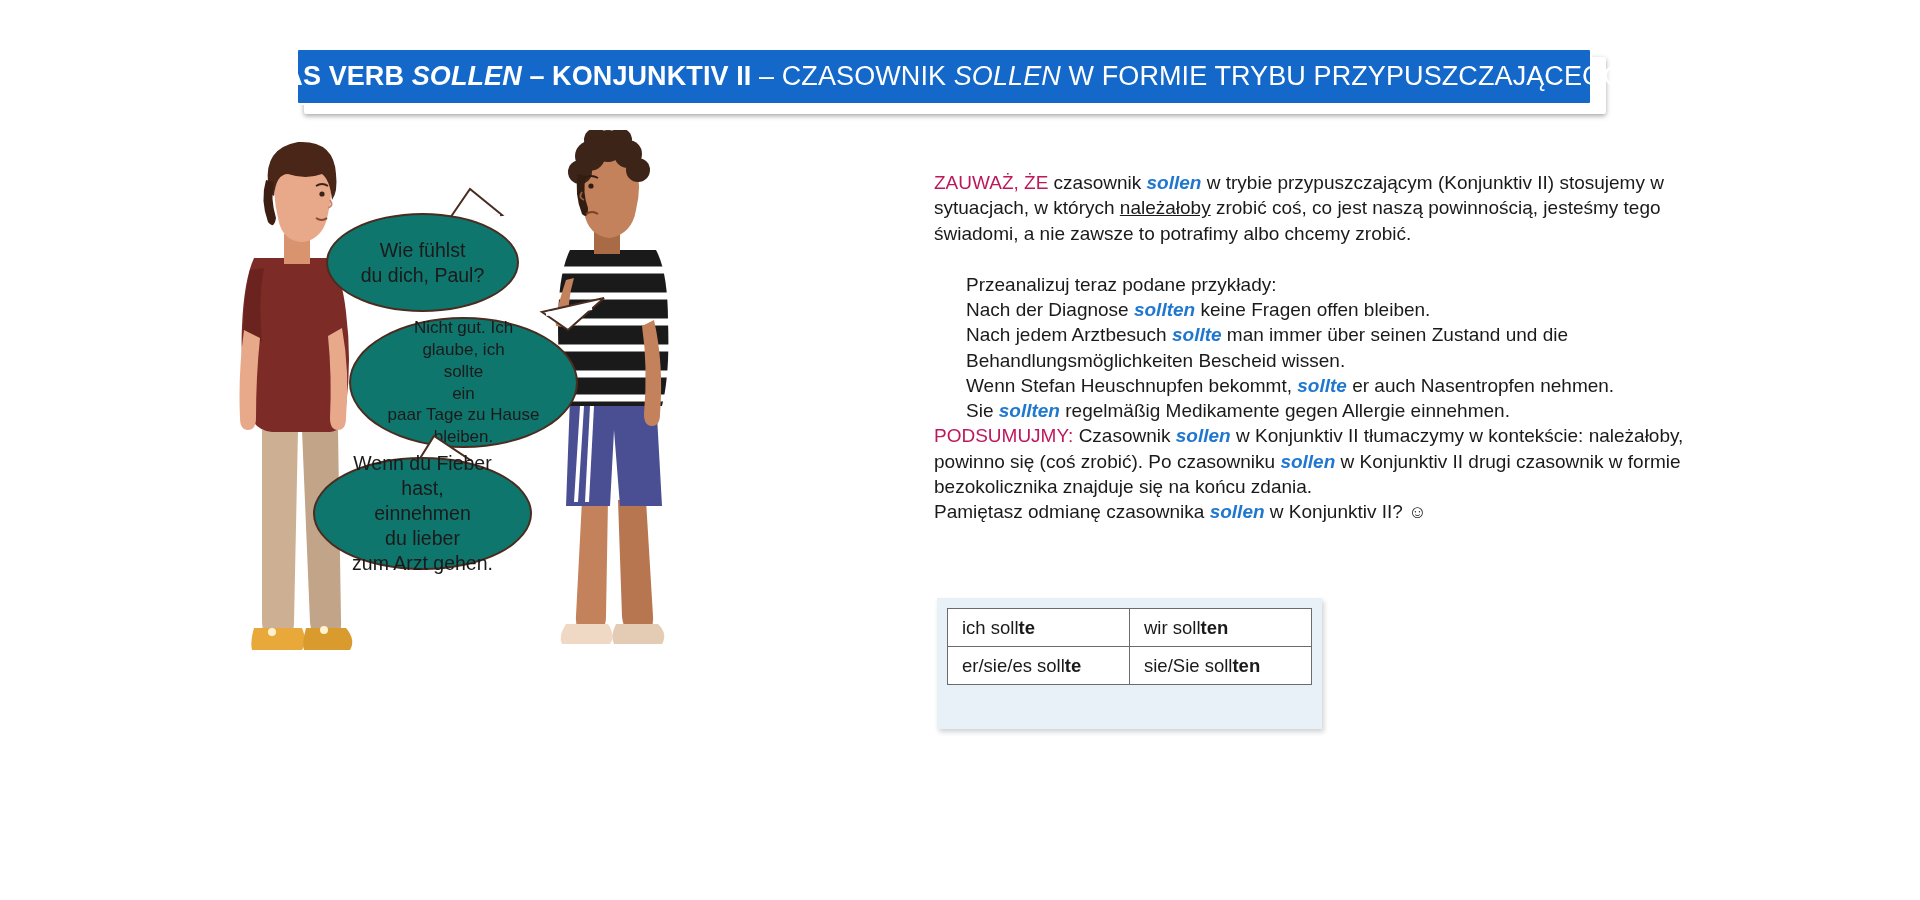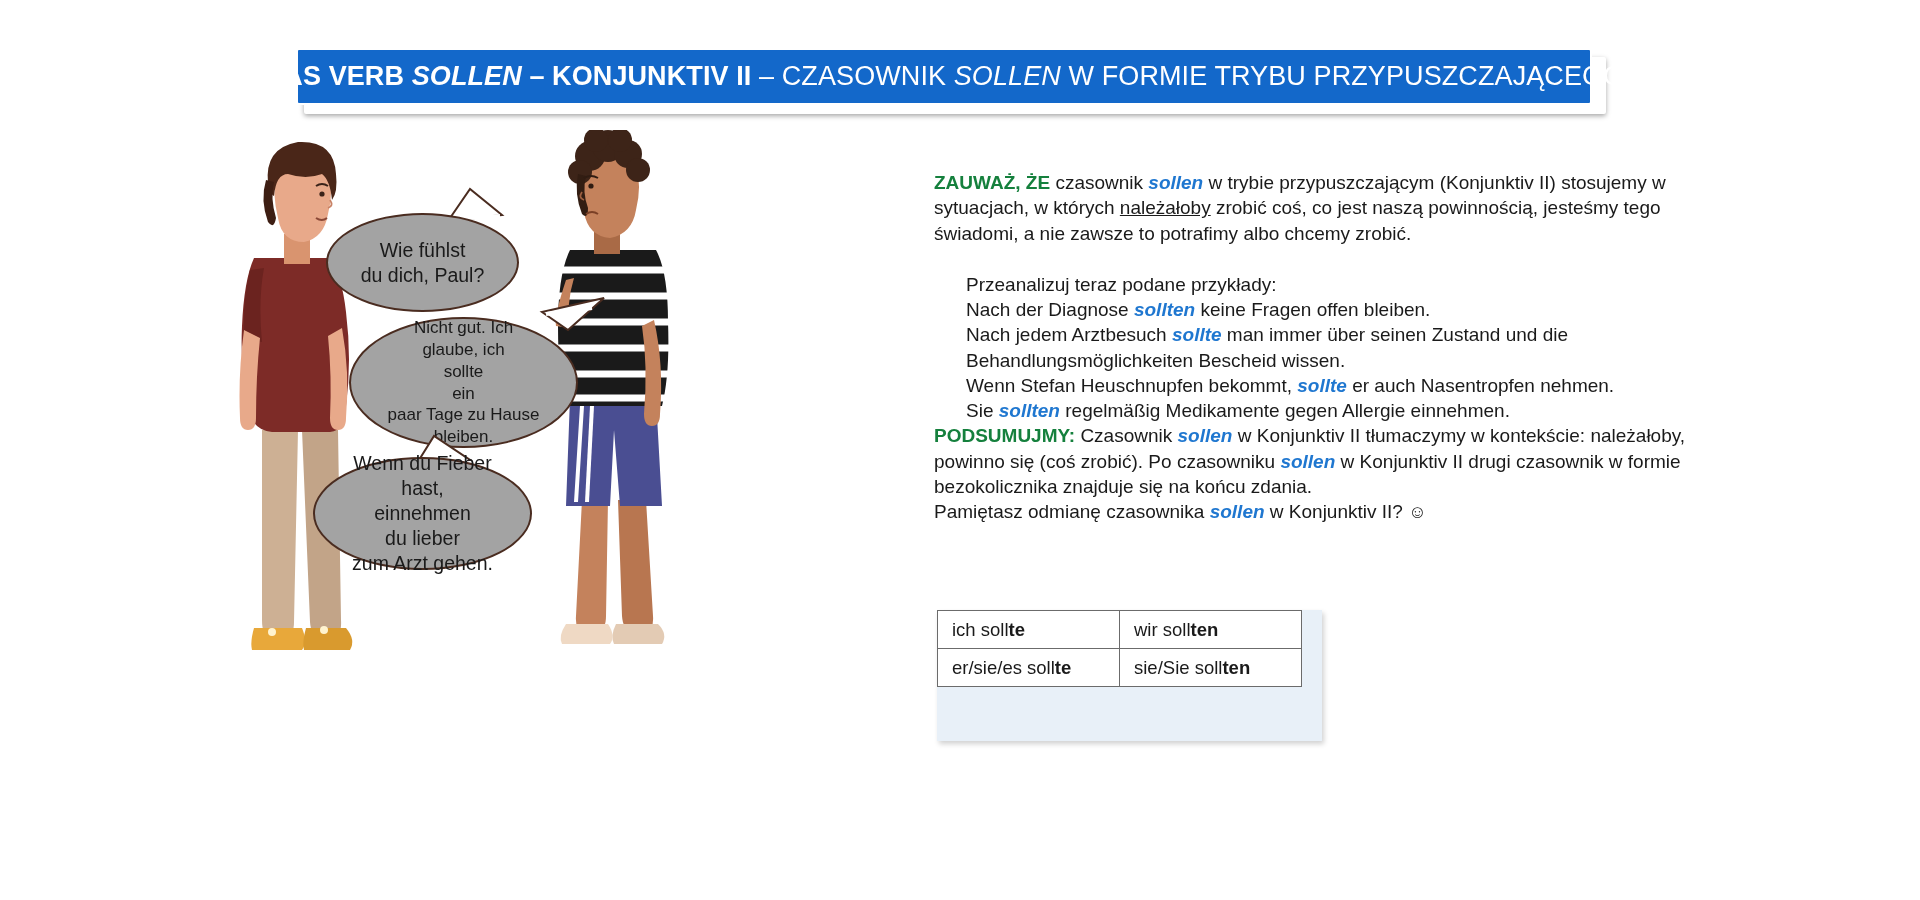--- a/index.html
+++ b/index.html
@@ -70,21 +70,21 @@
     left: 210px;
     top: 130px;
     width: 560px;
     height: 560px;
   }
 
   
   .bubble {
     position: absolute;
     border: 2px solid #4a2c20;
-    background: #a3a3a3;
+    background: #0f766e;
     border-radius: 50%;
     display: flex;
     align-items: center;
     justify-content: center;
     text-align: center;
     line-height: 1.28;
     color: #1a1a1a;
     box-sizing: border-box;
   }
   .bubble span { display: block; padding: 0 14px; }
@@ -111,21 +111,21 @@
   .content {
     position: absolute;
     left: 934px;
     top: 170px;
     width: 780px;
     font-size: 19px;
     line-height: 1.33;
     color: #1a1a1a;
   }
   .content p { margin: 0; }
-  .hl-purple { color: #15803d; font-weight: 700; }
+  .hl-purple { color: #be185d; font-weight: 400; }
   .hl-blue   { color: #1f77d0; font-weight: 700; font-style: italic; }
   .u { text-decoration: underline; }
 
   .block-intro { margin-bottom: 0; }
   .block-examples {
     margin-top: 26px;
     margin-left: 32px;
   }
   .examples-lead { margin-bottom: 25px; }
   .block-summary { margin-top: 28px; }
@@ -133,24 +133,23 @@
   .emoji { font-size: 18px; }
 
   
   .table-wrap {
     position: absolute;
     left: 937px;
     top: 598px;
     width: 385px;
     height: 131px;
     background: #e8f0f8;
-    padding: 0;
+    padding: 10px;
     box-sizing: border-box;
     box-shadow: 2px 3px 5px rgba(0,0,0,0.18);
-    margin-top: 12px;
   }
   table.conj {
     border-collapse: collapse;
     width: 365px;
     background: #ffffff;
     table-layout: fixed;
   }
   table.conj td {
     border: 1px solid #6b6b6b;
     height: 37px;

